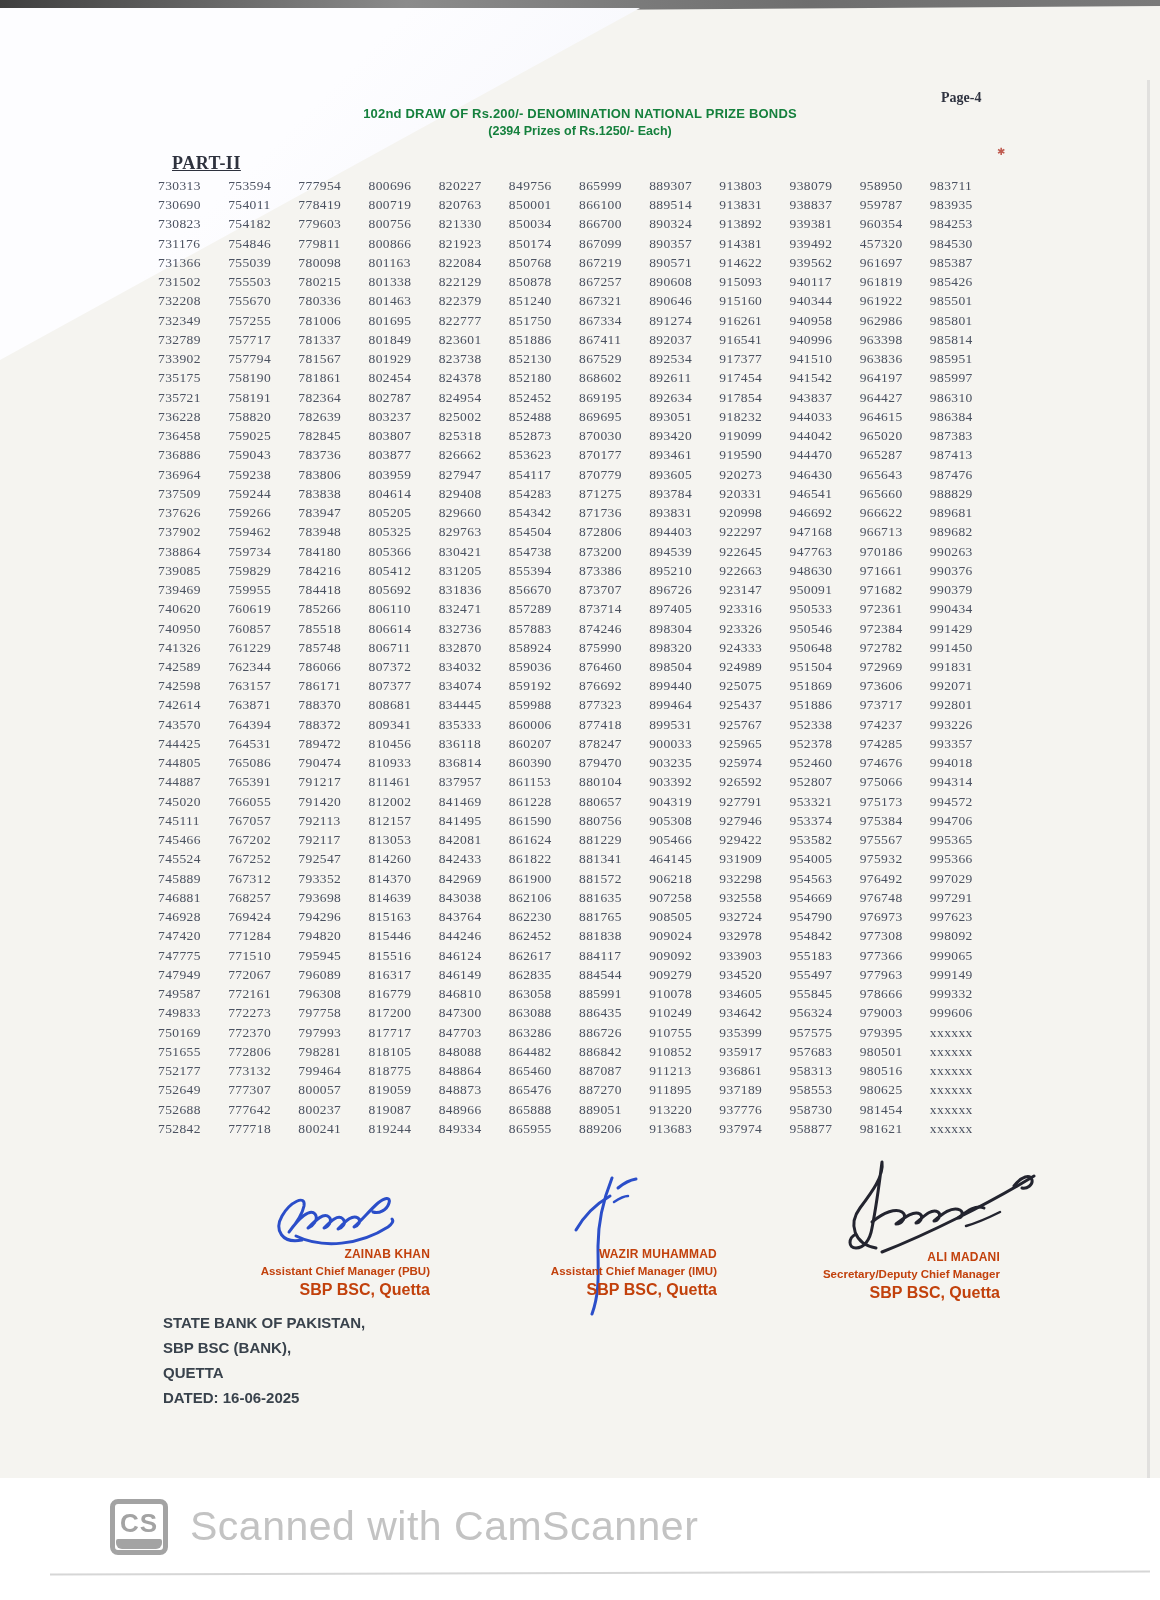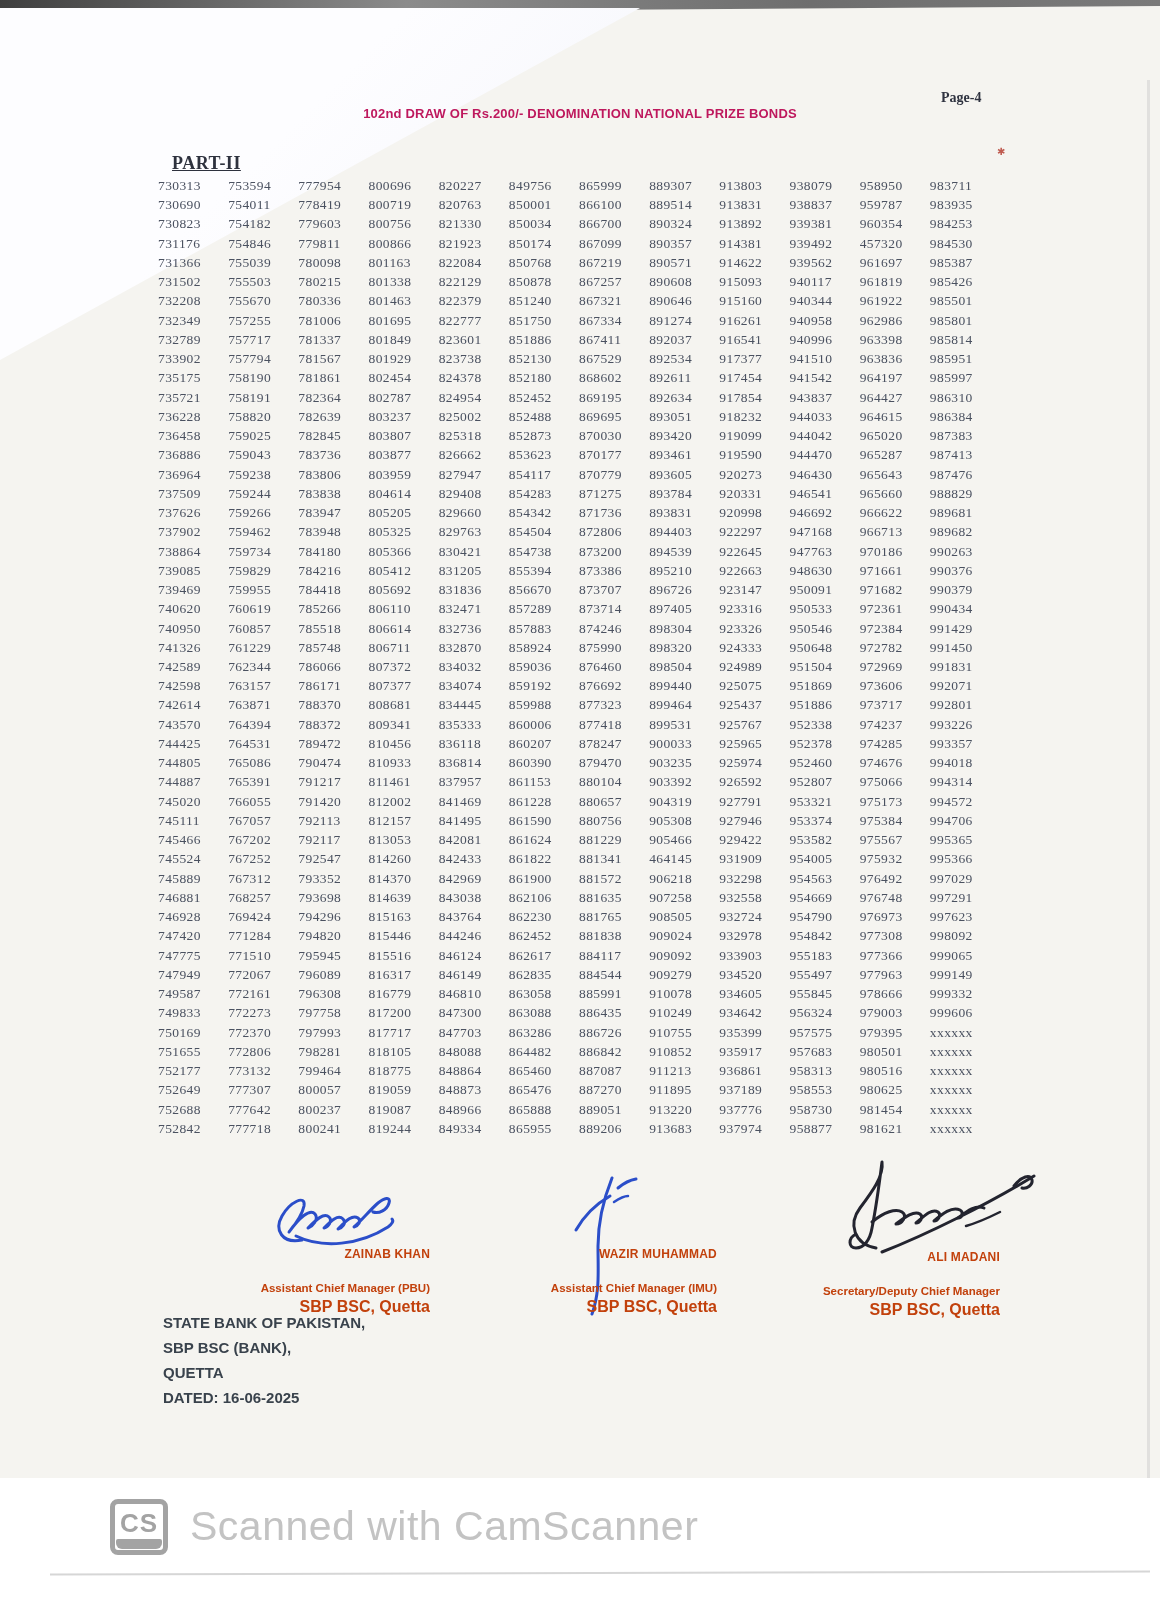--- a/index.html
+++ b/index.html
@@ -15,37 +15,37 @@
     background:linear-gradient(135deg,#fdfdff 40%,#f2f3fa);
     clip-path:polygon(0 0,640px 0,0 352px);}
   .right-shadow{position:absolute;left:1147px;top:80px;width:3px;height:1400px;background:#cfcfcf;opacity:.55;}
   .bottom-area{position:absolute;left:0;top:1478px;width:1160px;height:122px;background:#ffffff;}
   .bottom-line{position:absolute;left:50px;top:1572px;width:1100px;height:2px;background:#d6d6d6;transform:rotate(-0.15deg);}
   .red-mark{position:absolute;left:997px;top:146px;color:#b23529;font-size:10px;opacity:.8;}
 
   
   .page-label{position:absolute;left:941px;top:90px;font-family:"Liberation Serif",serif;
     font-weight:bold;font-size:14px;color:#2f3340;}
-  .doc-header{position:absolute;left:0;top:106px;width:1160px;text-align:center;color:#be185d;}
+  .doc-header{position:absolute;left:0;top:106px;width:1160px;text-align:center;color:#15803d;}
   .doc-header .h1{font-size:13px;font-weight:bold;letter-spacing:.2px;}
   .doc-header .h2{font-size:13px;font-weight:bold;margin-top:3px;}
   .doc-header .h3{font-size:12.5px;font-weight:bold;margin-top:3px;}
   .part-label{position:absolute;left:172px;top:153px;font-family:"Liberation Serif",serif;
     font-weight:bold;font-size:18px;color:#2e323e;text-decoration:underline;letter-spacing:.5px;}
 
   
   .bond-grid{position:absolute;left:158px;top:176px;width:842px;height:962px;
     display:grid;grid-template-columns:repeat(12,1fr);grid-template-rows:repeat(50,1fr);
     font-family:"Liberation Serif",serif;font-size:13.5px;color:#4a5160;letter-spacing:.4px;}
   .bond-grid .cell{white-space:nowrap;line-height:19px;}
 
   
   .sig-block{position:absolute;text-align:right;color:#c2410c;}
   .sig-name{font-size:12px;font-weight:bold;letter-spacing:.2px;}
-  .sig-title{font-size:11.5px;font-weight:bold;margin-top:21px;}
+  .sig-title{font-size:11.5px;font-weight:bold;margin-top:4px;}
   .sig-org{font-size:16px;font-weight:bold;margin-top:4px;}
   .sig-svg{position:absolute;}
   .sig-svg path{fill:none;stroke-linecap:round;stroke-linejoin:round;}
   .ink-blue path{stroke:#2b4ec9;}
   .ink-dark path{stroke:#23242f;}
 
   
   .bank-block{position:absolute;left:163px;top:1310px;color:#39424c;font-size:15px;line-height:25px;}
   .bank-block .n{font-weight:600;}
   .bank-block .b{font-weight:bold;}
@@ -63,20 +63,21 @@
 <body>
 
 <div class="top-strip"></div>
 <div class="fold-triangle"></div>
 <div class="right-shadow"></div>
 <div class="red-mark">✱</div>
 
 <div class="page-label">Page-4</div>
 <div class="doc-header">
   <div class="h1">102nd DRAW OF Rs.200/- DENOMINATION NATIONAL PRIZE BONDS</div>
+  <div class="h3">(2394 Prizes of Rs.1250/- Each)</div>
 </div>
 <div class="part-label">PART-II</div>
 
 <div class="bond-grid">
     <div class="cell">730313</div>
     <div class="cell">753594</div>
     <div class="cell">777954</div>
     <div class="cell">800696</div>
     <div class="cell">820227</div>
     <div class="cell">849756</div>

